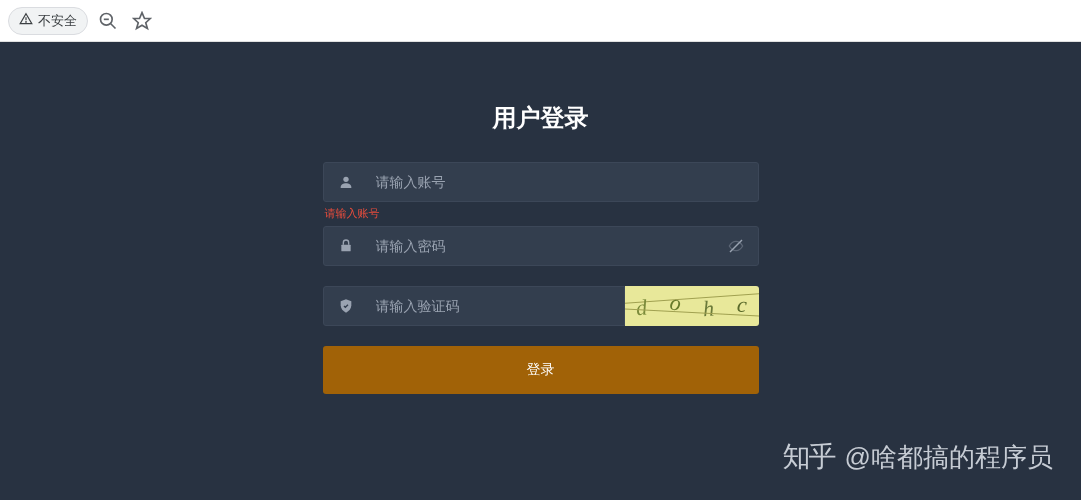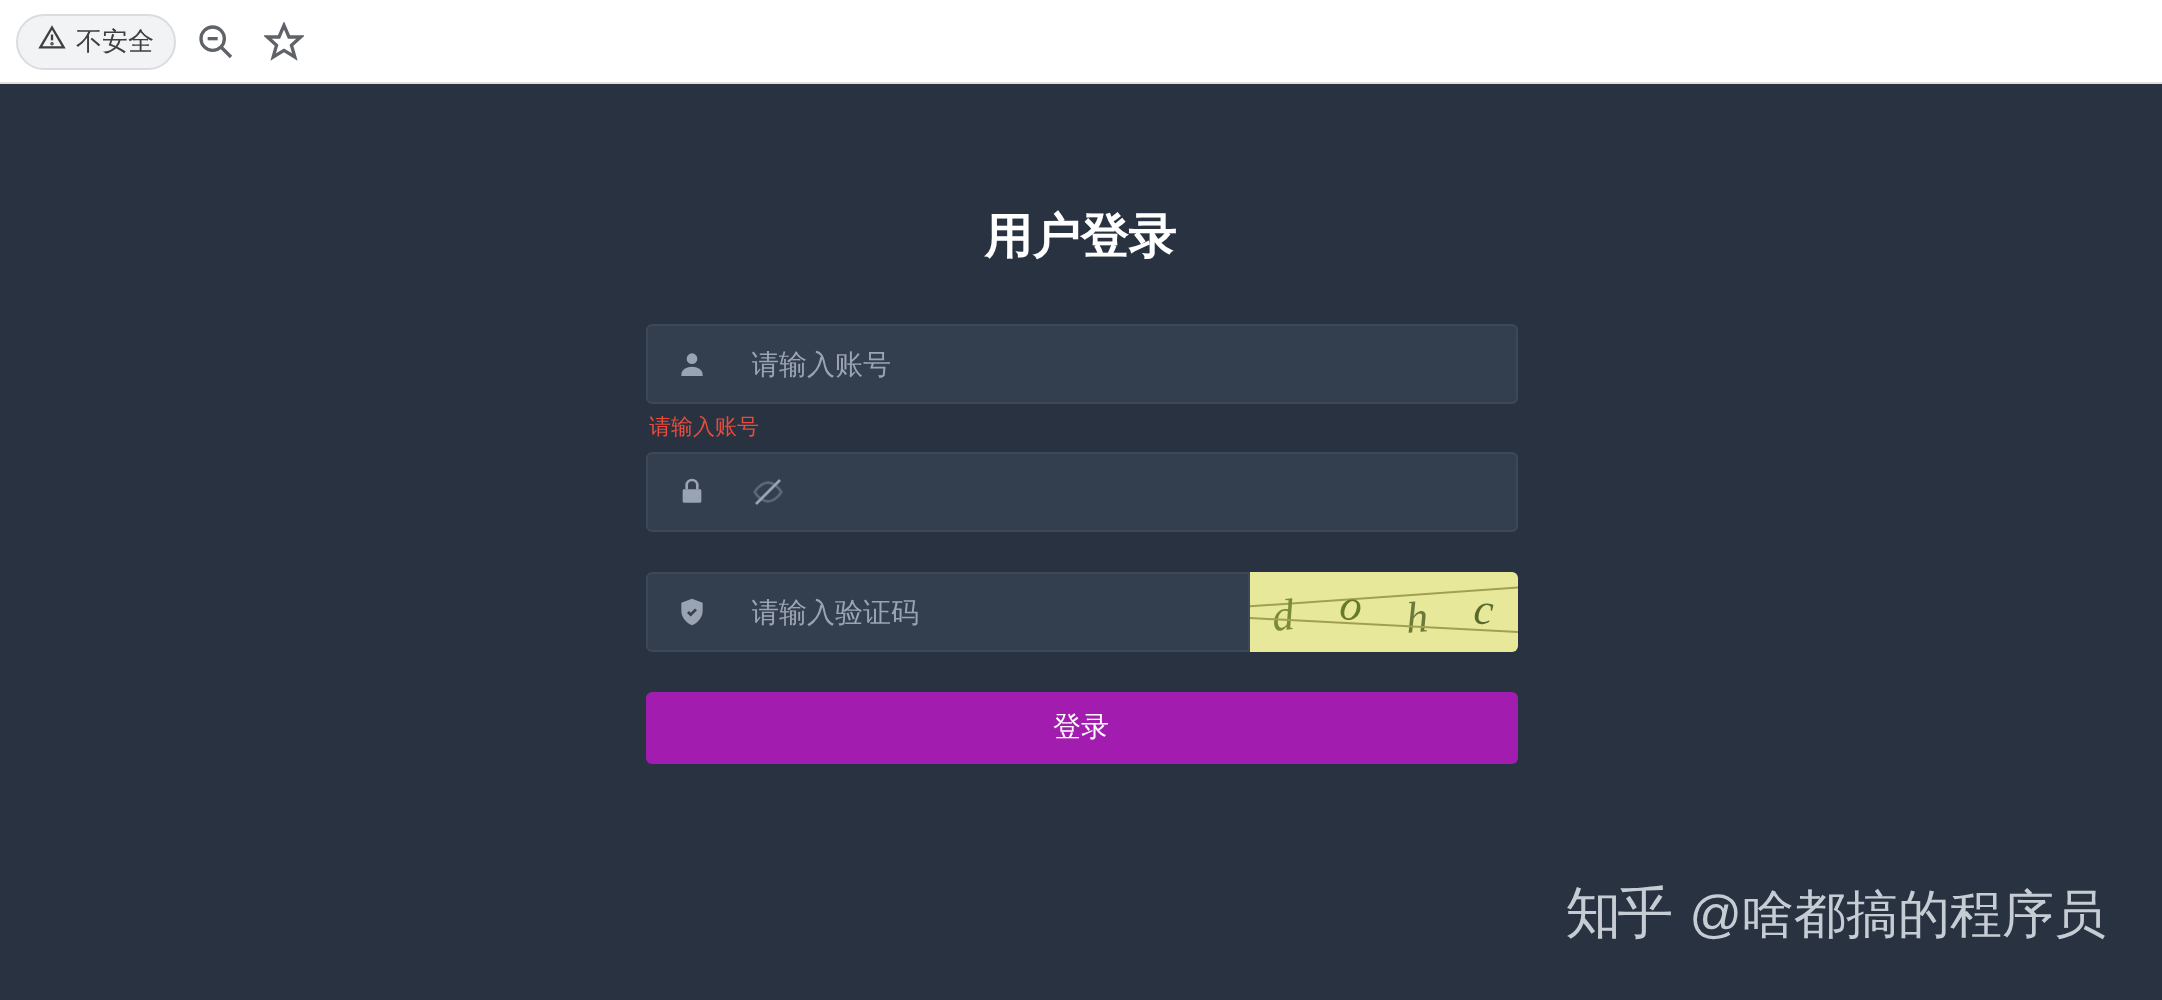--- a/index.html
+++ b/index.html
@@ -141,22 +141,22 @@
     .captcha-img .cc:nth-child(3){ transform: translateY(3px) rotate(-4deg); color:#6b7a3a; }
     .captcha-img .cc:nth-child(4){ transform: translateY(-1px) rotate(5deg); color:#5a6a2a; }
     .captcha-img::before, .captcha-img::after {
       content:""; position:absolute; left:-10%; right:-10%; height:1px;
       background:#a0a050;
     }
     .captcha-img::before { top:30%; transform:rotate(-4deg);}
     .captcha-img::after { top:65%; transform:rotate(3deg);}
     .login-btn {
       width: 100%;
-      height: 36px;
-      background: #a21caf;
+      height: 48px;
+      background: #a16207;
       color: #fff;
       border: none;
       border-radius: 3px;
       font-size: 14px;
       cursor: pointer;
     }
     .watermark {
       position: absolute;
       right: 28px;
       bottom: 24px;
@@ -221,20 +221,21 @@
       <div class="error-text">请输入账号</div>
     </div>
 
     <div class="field">
       <span class="field-icn">
         <svg viewBox="0 0 24 24" fill="currentColor">
             <rect x="5" y="10" width="14" height="10" rx="1"></rect>
             <path d="M8 10V7a4 4 0 0 1 8 0v3" fill="none" stroke="currentColor" stroke-width="2"></path>
           </svg>
       </span>
+      <input type="password" class="field-input" placeholder="请输入密码" style="">
       <span class="eye-icn">
         <svg viewBox="0 0 24 24" fill="none" stroke="currentColor" stroke-width="2">
             <path d="M2 12s4-7 10-7 10 7 10 7-4 7-10 7S2 12 2 12z" opacity="0.4"></path>
             <line x1="3" y1="21" x2="21" y2="3"></line>
           </svg>
       </span>
     </div>
 
     <div class="captcha-row">
       <div class="field">

